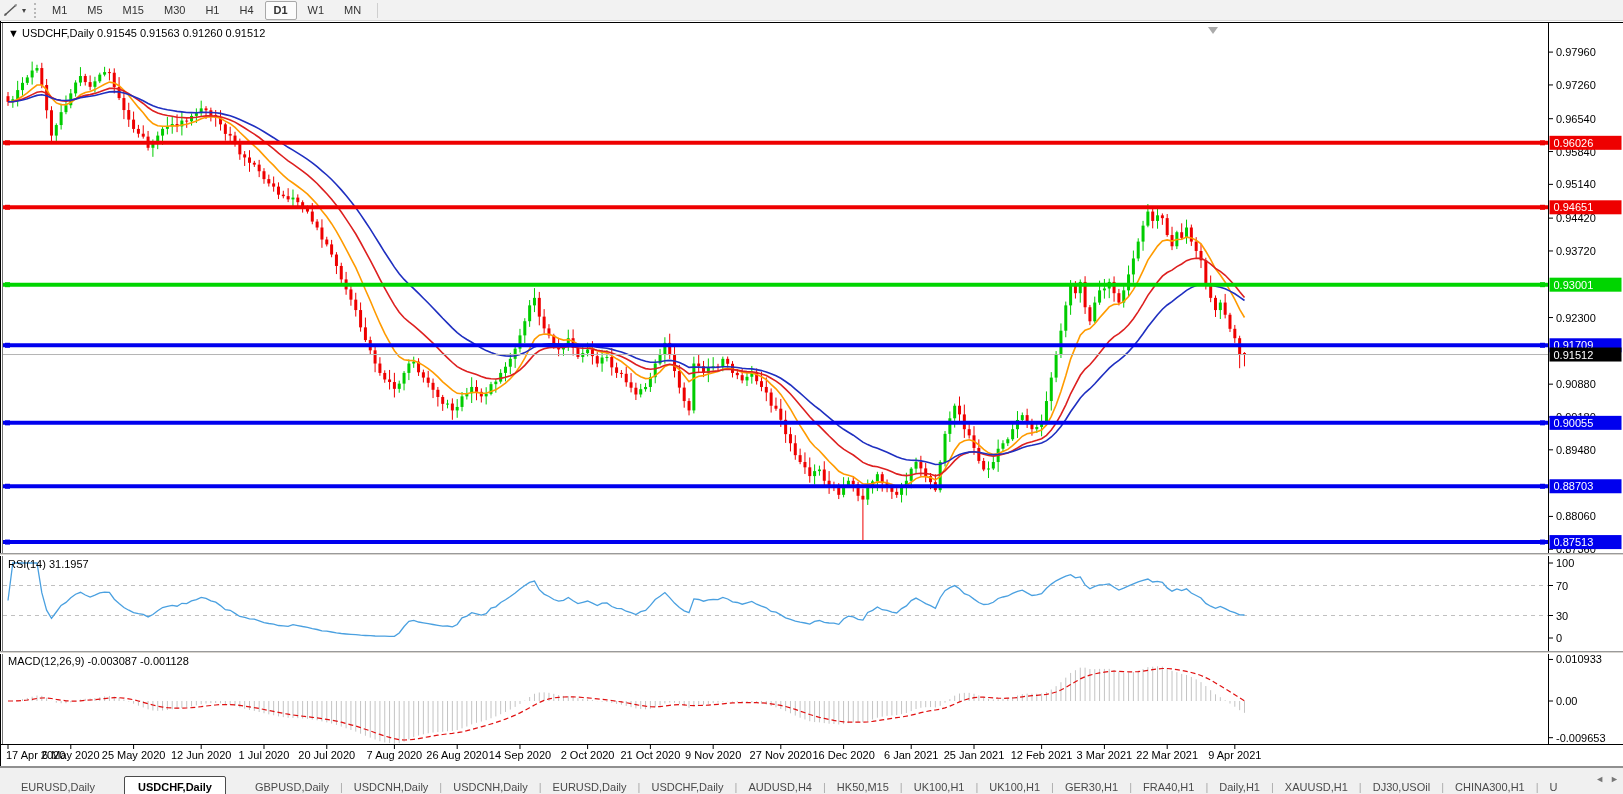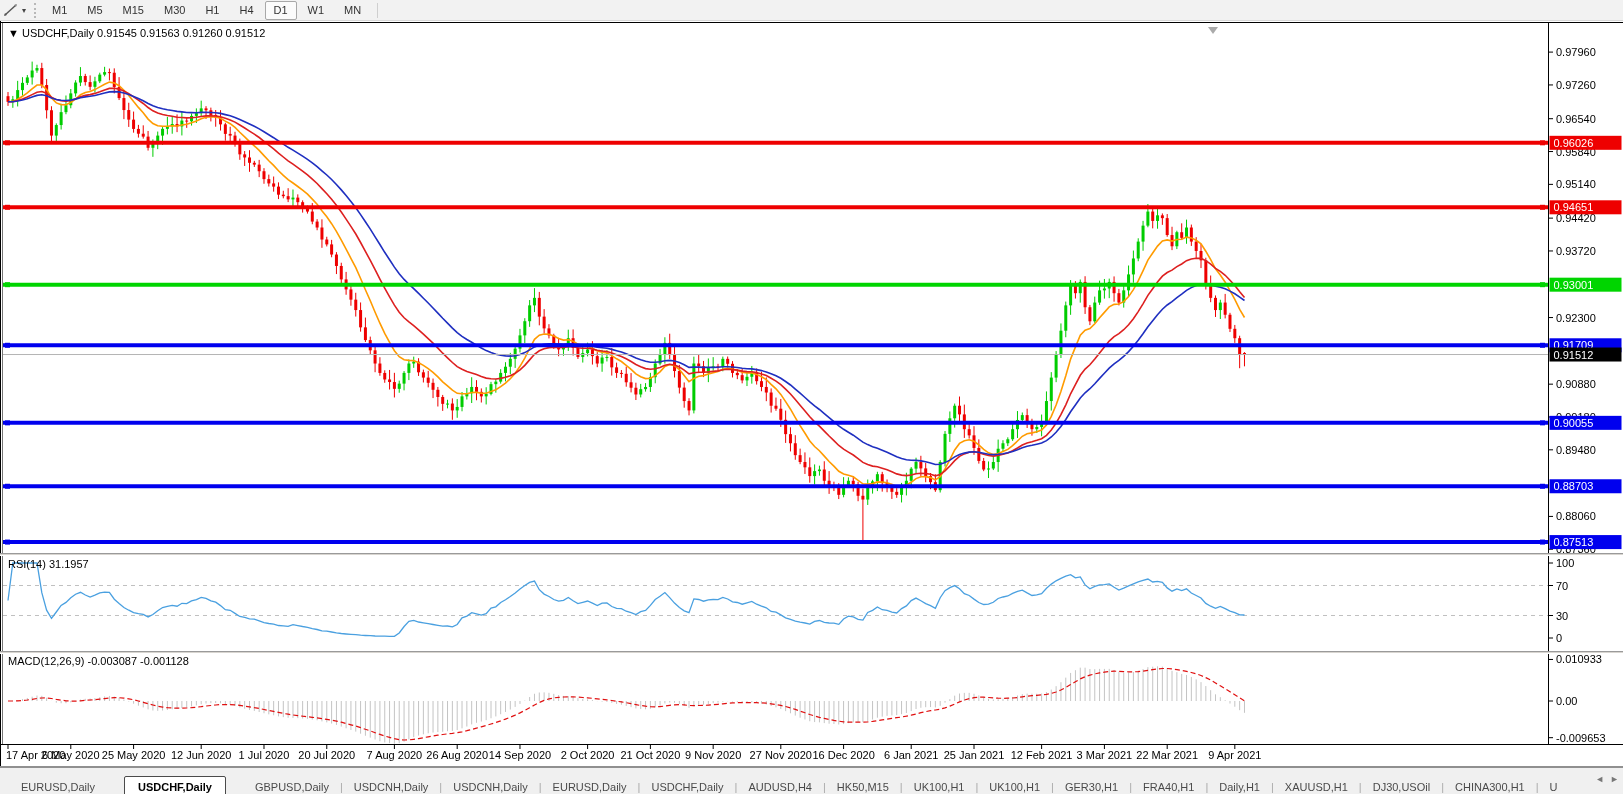--- a/index.html
+++ b/index.html
@@ -3,21 +3,21 @@
 <meta charset="utf-8">
 <style>
   html,body{margin:0;padding:0;background:#e8e8e8;font-family:"Liberation Sans",sans-serif;}
   .app{position:relative;width:1623px;height:794px;background:#ffffff;overflow:hidden;-webkit-user-select:none;user-select:none;}
   
   .toolbar{position:absolute;left:0;top:0;width:1623px;height:21px;background:#f2f2f2;display:flex;align-items:center;border-bottom:1px solid #d8d8d8;box-sizing:border-box;}
   .tool-icon-wrap{display:flex;align-items:center;padding:0 4px 0 3px;height:100%;}
   .tool-caret{font-size:8px;color:#444;margin-left:3px;}
   .grip{height:15px;border-left:2px dotted #b8b8b8;margin:0 6px 0 4px;}
   .tf-btn{font-size:11px;color:#333;padding:2px 8px;margin:0 1px;border:1px solid transparent;border-radius:2px;cursor:default;line-height:13px;}
-  .tf-btn.active{background:#fbfbfb;border:1px solid #a8a8a8;}
+  .tf-btn.active{background:#fbfbfb;border:1px solid #a8a8a8;font-weight:bold;}
   .toolbar-sep{height:15px;border-left:1px solid #cfcfcf;margin:0 6px;}
   
   #chart-svg{position:absolute;left:0;top:21px;display:block;background:#ffffff;}
   #chart-svg text{font-family:"Liberation Sans",sans-serif;}
   
   .tabbar{position:absolute;left:0;top:767px;width:1623px;height:38px;background:#f0f0f0;border-top:1px solid #909090;box-sizing:border-box;display:flex;align-items:center;padding-left:10px;overflow:hidden;white-space:nowrap;}
   .tab{flex:0 0 auto;font-size:11px;color:#4a4a4a;padding:4px 11px;cursor:default;}
   .tab.active{background:#ffffff;color:#000;font-weight:bold;border:1px solid #4a4a4a;border-radius:2px 2px 0 0;padding:4px 13px;margin:0 18px;}
   .tab-sep{flex:0 0 auto;color:#aaaaaa;font-size:11px;}
   .tab-scroll{position:absolute;right:4px;top:6px;display:flex;gap:6px;background:#f0f0f0;padding-left:6px;}

